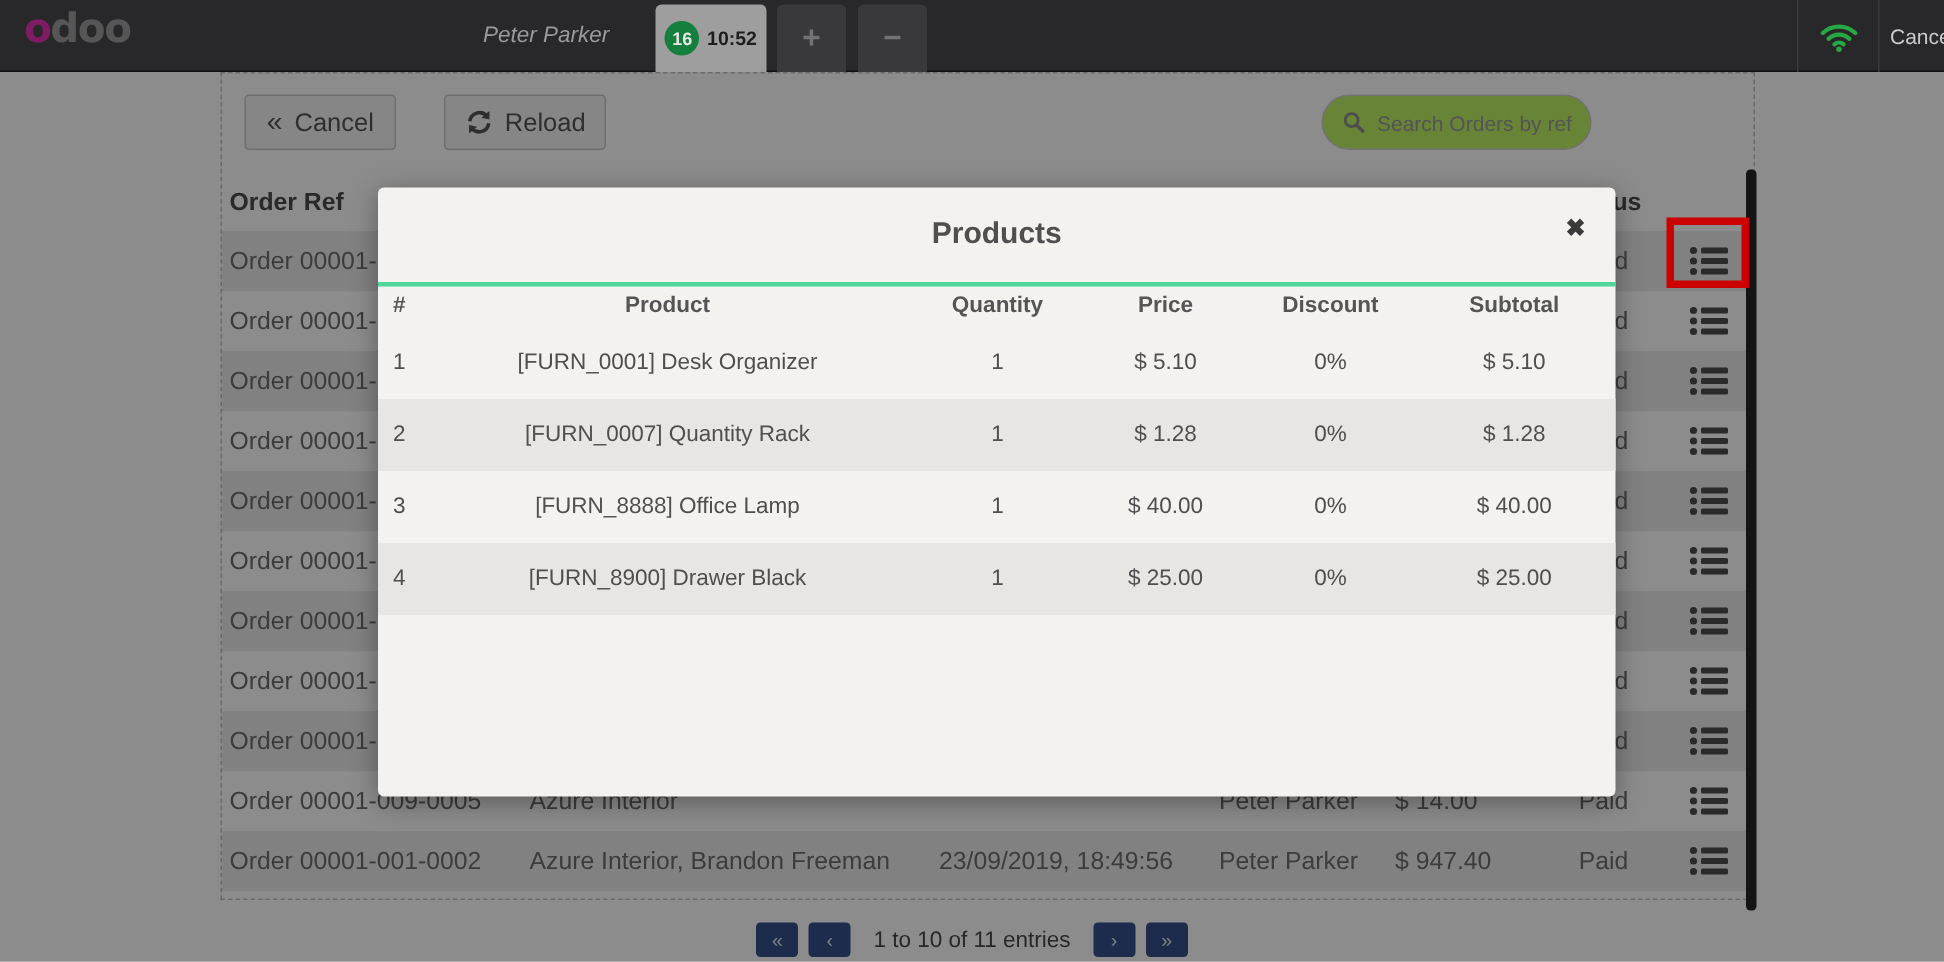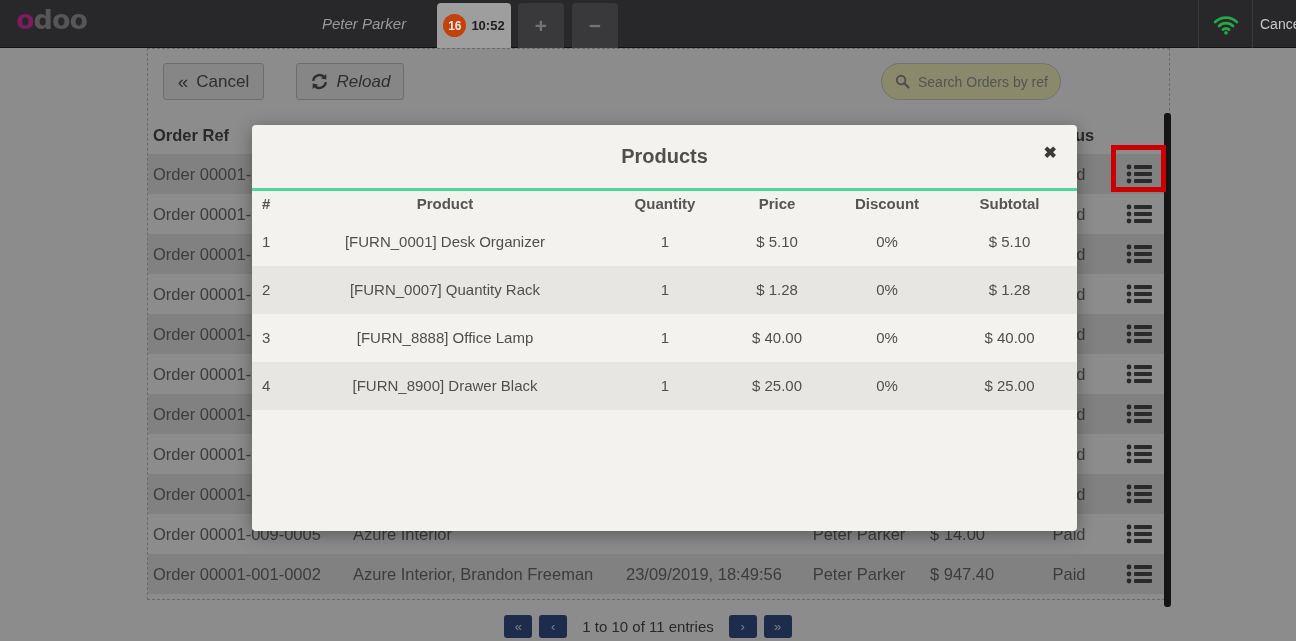--- a/index.html
+++ b/index.html
@@ -10,21 +10,21 @@
   .topbar { position:absolute; left:0; top:0; width:1296px; height:48px;
             background:#28282a; z-index:40; border-bottom:1px solid #121212; }
   .logo { position:absolute; left:16px; top:4px; font-family:"DejaVu Sans", sans-serif;
           font-size:27px; font-weight:bold; letter-spacing:-1px; color:#565656; }
   .logo .logo-o { color:#7d1b63; }
   .username { position:absolute; left:322px; top:0; height:48px; line-height:48px;
               font-style:italic; font-size:15px; color:#9a9a9a; }
   .order-tab { position:absolute; left:437px; top:3px; width:74px; height:45px;
                background:#9e9e9e; border-radius:4px 4px 0 0; display:flex;
                align-items:center; justify-content:center; gap:5px; cursor:pointer; }
-  .order-tab .badge { width:23px; height:23px; border-radius:50%; background:#c2410c;
+  .order-tab .badge { width:23px; height:23px; border-radius:50%; background:#15803d;
                       color:#e8e8e8; font-size:12px; font-weight:bold; display:flex;
                       align-items:center; justify-content:center; }
   .order-tab .time { font-size:13px; font-weight:bold; color:#1e1e1e; }
   .tab-btn { position:absolute; top:3px; width:46px; height:45px; background:#39393b;
              border-radius:4px 4px 0 0; color:#737375; font-size:21px; font-weight:bold;
              display:flex; align-items:center; justify-content:center; cursor:pointer; }
   .tab-btn.plus  { left:518px; }
   .tab-btn.minus { left:572px; }
   .topbar-right { position:absolute; right:0; top:0; height:48px; display:flex; }
   .wifi-section  { width:54px; height:48px; border-left:1px solid #3a3a3c;
@@ -33,25 +33,25 @@
                    display:flex; align-items:center; justify-content:flex-start;
                    padding-left:7px; color:#c9c9c9; font-size:14px; cursor:pointer; }
 
   
   .content { position:absolute; left:147px; top:48px; width:1023px; height:552px;
              border:1px dashed #c2c2c2; background:#ffffff; z-index:1; }
   .btn { position:absolute; top:14px; height:37px; background:#f4f4f4;
          border:1px solid #c9c9c9; border-radius:3px; color:#555555; font-size:17px;
          display:flex; align-items:center; justify-content:center; gap:8px; cursor:pointer; }
   .btn-cancel { left:15px;  width:101px; }
-  .btn-reload { left:148px; width:108px;font-style:italic; }
+  .btn-reload { left:148px; width:108px; }
   .btn .glyph { font-size:19px; line-height:1; }
   .search-pill { position:absolute; left:733px; top:14px; width:180px; height:37px;
                  border:1px solid #cfcfcf; border-radius:19px; display:flex;
-                 align-items:center; padding-left:13px; gap:8px; background:#fef9c3; }
+                 align-items:center; padding-left:13px; gap:8px; background:#bef264; }
   .search-pill input { border:none; outline:none; background:transparent; width:135px;
                        font-size:14px; color:#555;
                        font-family:"Liberation Sans", sans-serif; }
   .search-pill input::placeholder { color:#9a9a9a; }
 
   
   .t-header { position:absolute; left:0; top:67px; width:100%; height:38px; }
   .t-header .hcell { position:absolute; top:0; height:38px; line-height:38px;
                      font-size:16.5px; font-weight:bold; color:#4c4c4c; }
   .rows { position:absolute; left:0; top:105px; width:100%; }

